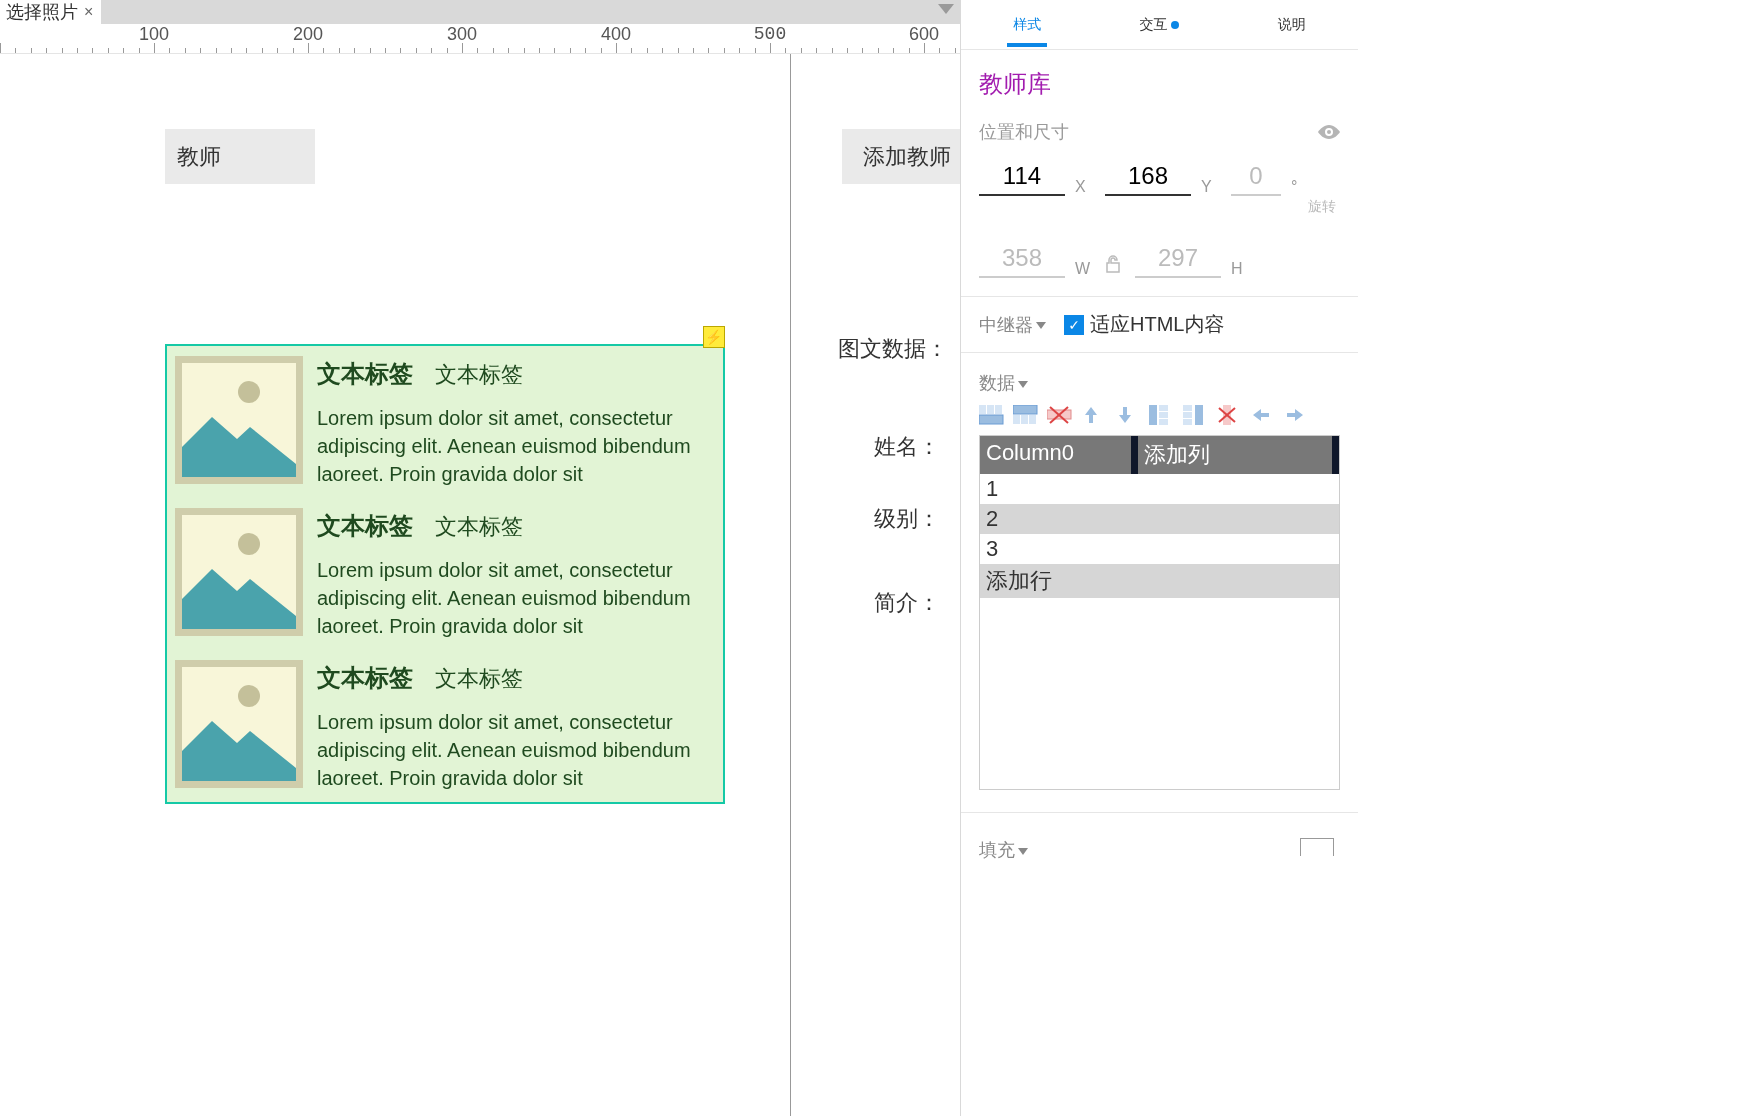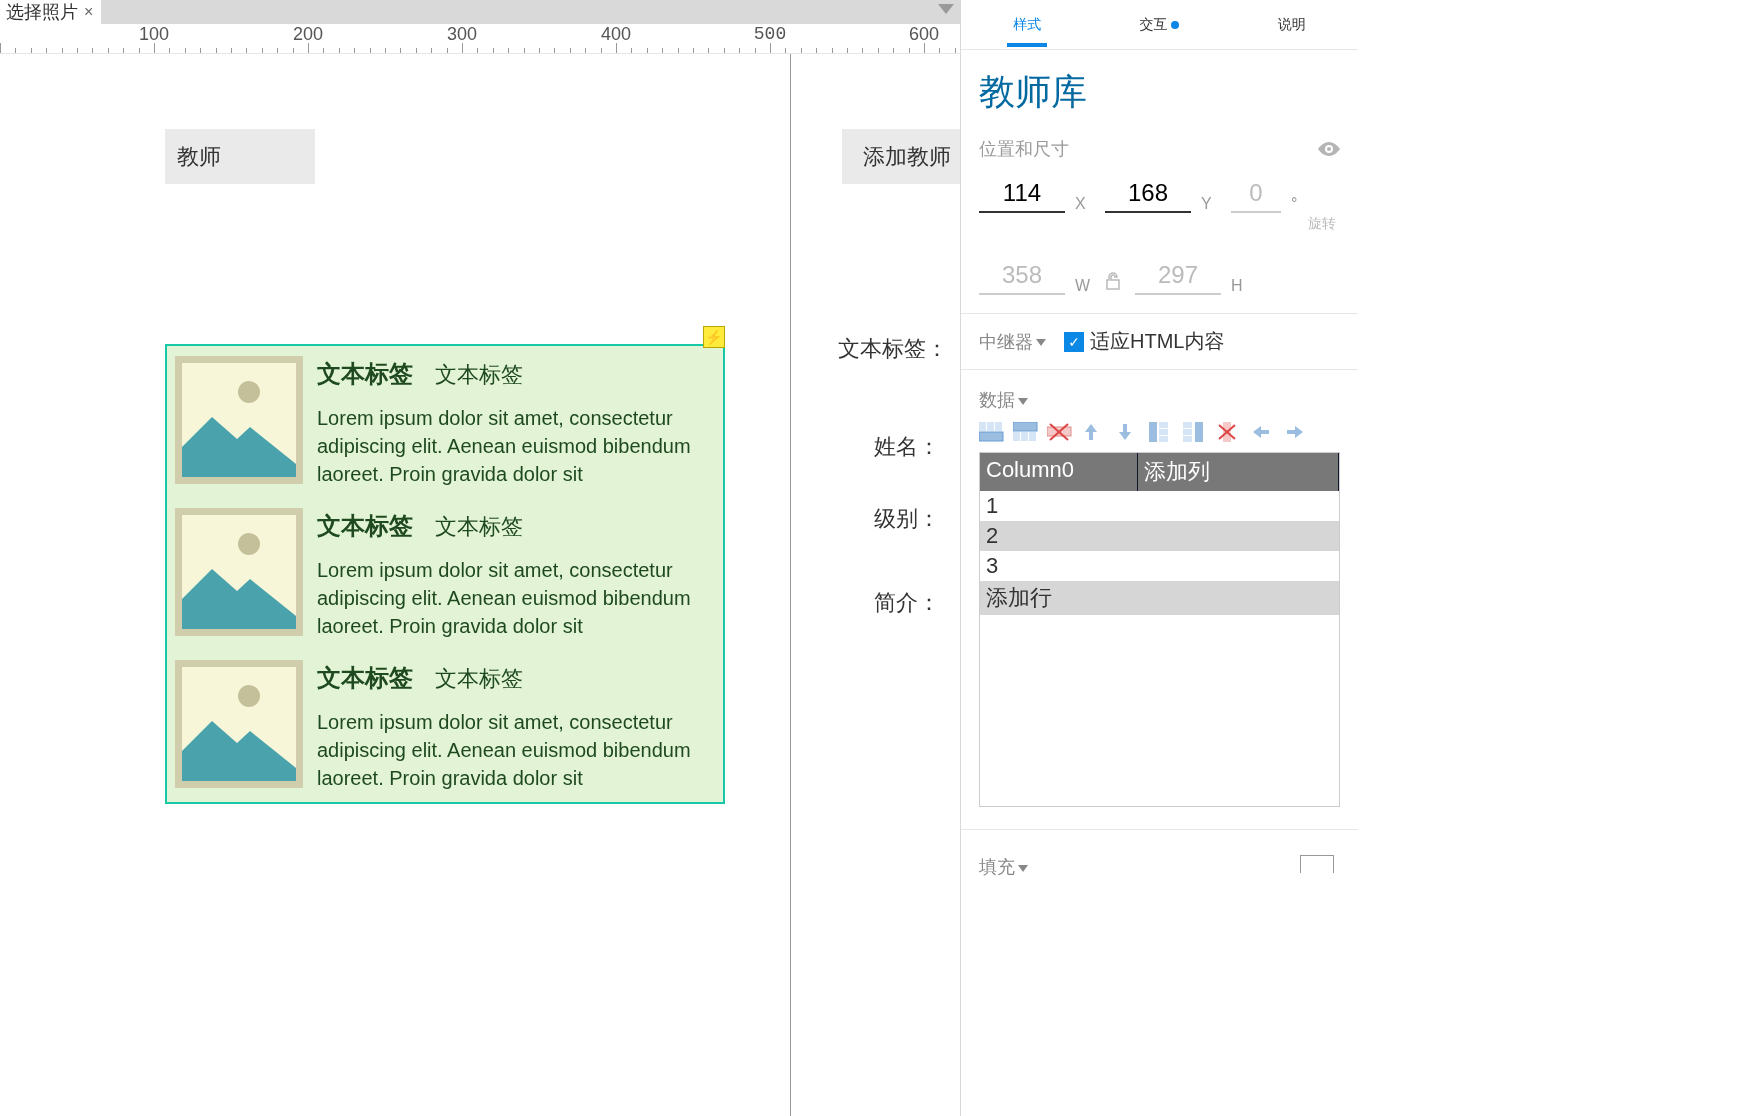--- a/index.html
+++ b/index.html
@@ -227,24 +227,24 @@
     }
     .dot {
       display: inline-block;
       width: 8px; height: 8px;
       background: #0b87e6;
       border-radius: 50%;
       margin-left: 4px;
       vertical-align: middle;
     }
     .panel-title {
-      font-size: 36px;
+      font-size: 24px;
       font-weight: 500;
       padding: 18px 18px 12px;
-      color: #0369a1;
+      color: #a21caf;
     }
     .section-head {
       display: flex;
       align-items: center;
       justify-content: space-between;
       padding: 8px 18px;
       font-size: 18px;
       color: #9a9a9a;
     }
     .eye-icon { color: #b5b5b5; font-size: 20px; }
@@ -331,21 +331,21 @@
       flex-direction: column;
     }
     .dt-head {
       display: flex;
       background: #787878;
       color: #fff;
       font-size: 22px;
     }
     .dt-head-cell {
       padding: 4px 6px;
-      border-right: 1px solid #0f172a;
+      border-right: 7px solid #0f172a;
     }
     .dt-head-cell:first-child { width: 158px; }
     .dt-row {
       font-size: 22px;
       padding: 2px 6px;
       color: #333;
     }
     .dt-row.alt { background: #d6d6d6; }
     .dt-addrow { background: #d6d6d6; color: #333; padding: 2px 6px; font-size: 22px; }
     .dt-blank { flex: 1; background: #fff; }
@@ -445,21 +445,21 @@
     <div class="ruler-label" style="left: 616px;">400</div>
     <div class="ruler-label" style="left: 770px; font-family: Liberation Mono, monospace;">500</div>
     <div class="ruler-label" style="left: 924px;">600</div>
   </div>
 
 <div class="canvas">
   <div class="vline"></div>
   <div class="teacher-label">教师</div>
   <div class="add-teacher-btn">添加教师</div>
 
-  <div class="form-label" style="left:838px; top:280px;">文本标签：</div>
+  <div class="form-label" style="left:838px; top:280px;">图文数据：</div>
   <div class="form-label" style="left:874px; top:378px;">姓名：</div>
   <div class="form-label" style="left:874px; top:450px;">级别：</div>
   <div class="form-label" style="left:874px; top:534px;">简介：</div>
 
   <div class="repeater">
     <div class="bolt">⚡</div>
     <div id="rep-items">
         <div class="rep-item">
     <div class="img-thumb">
       <div class="img-thumb-inner">

